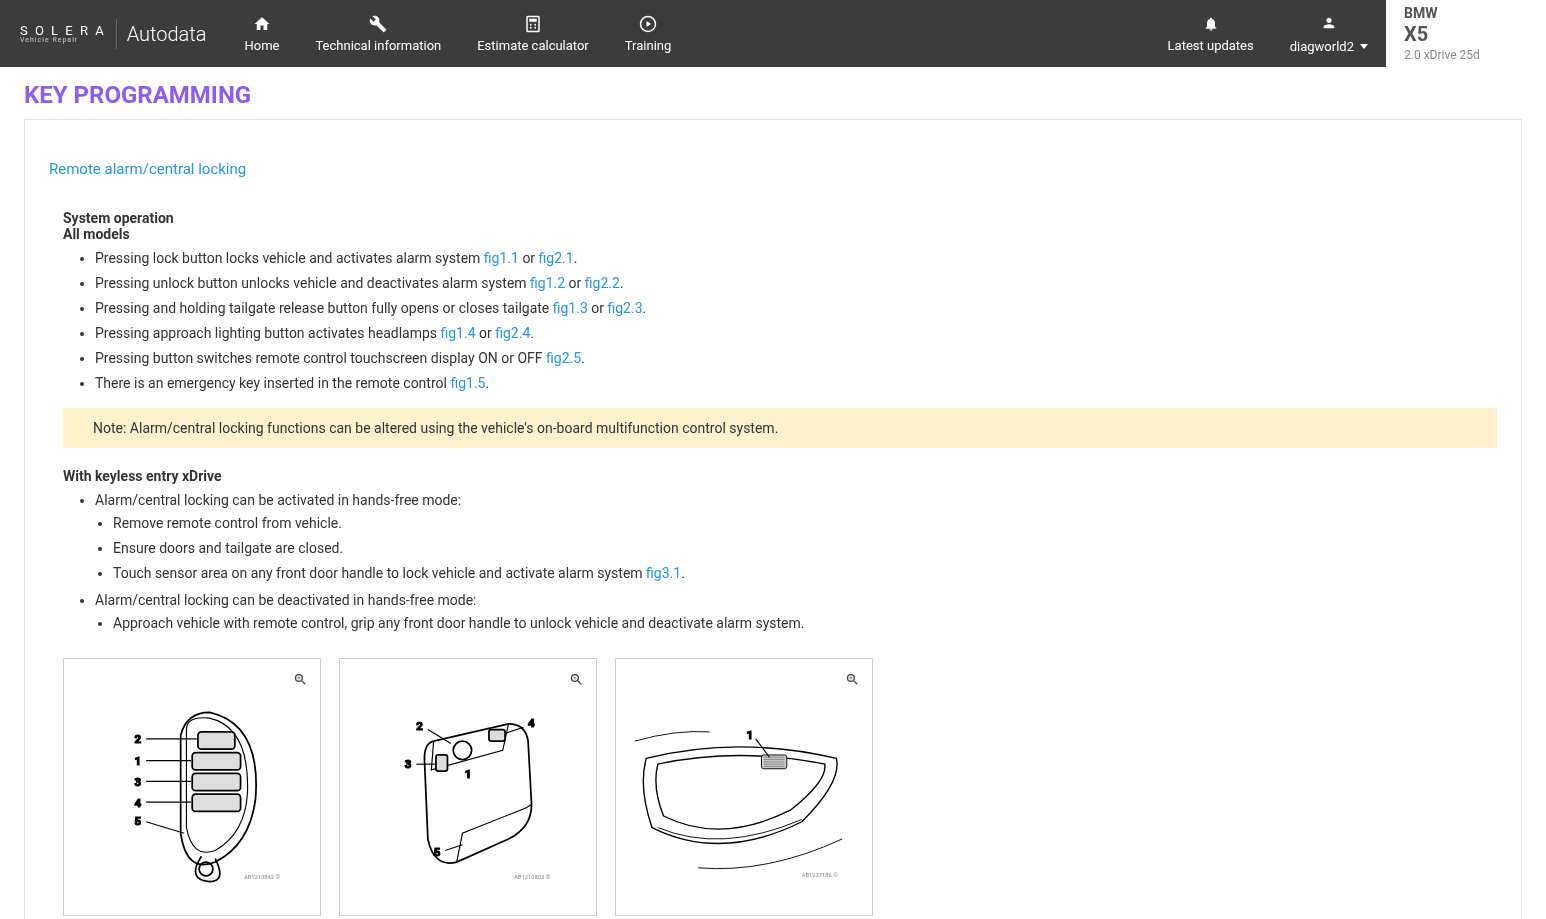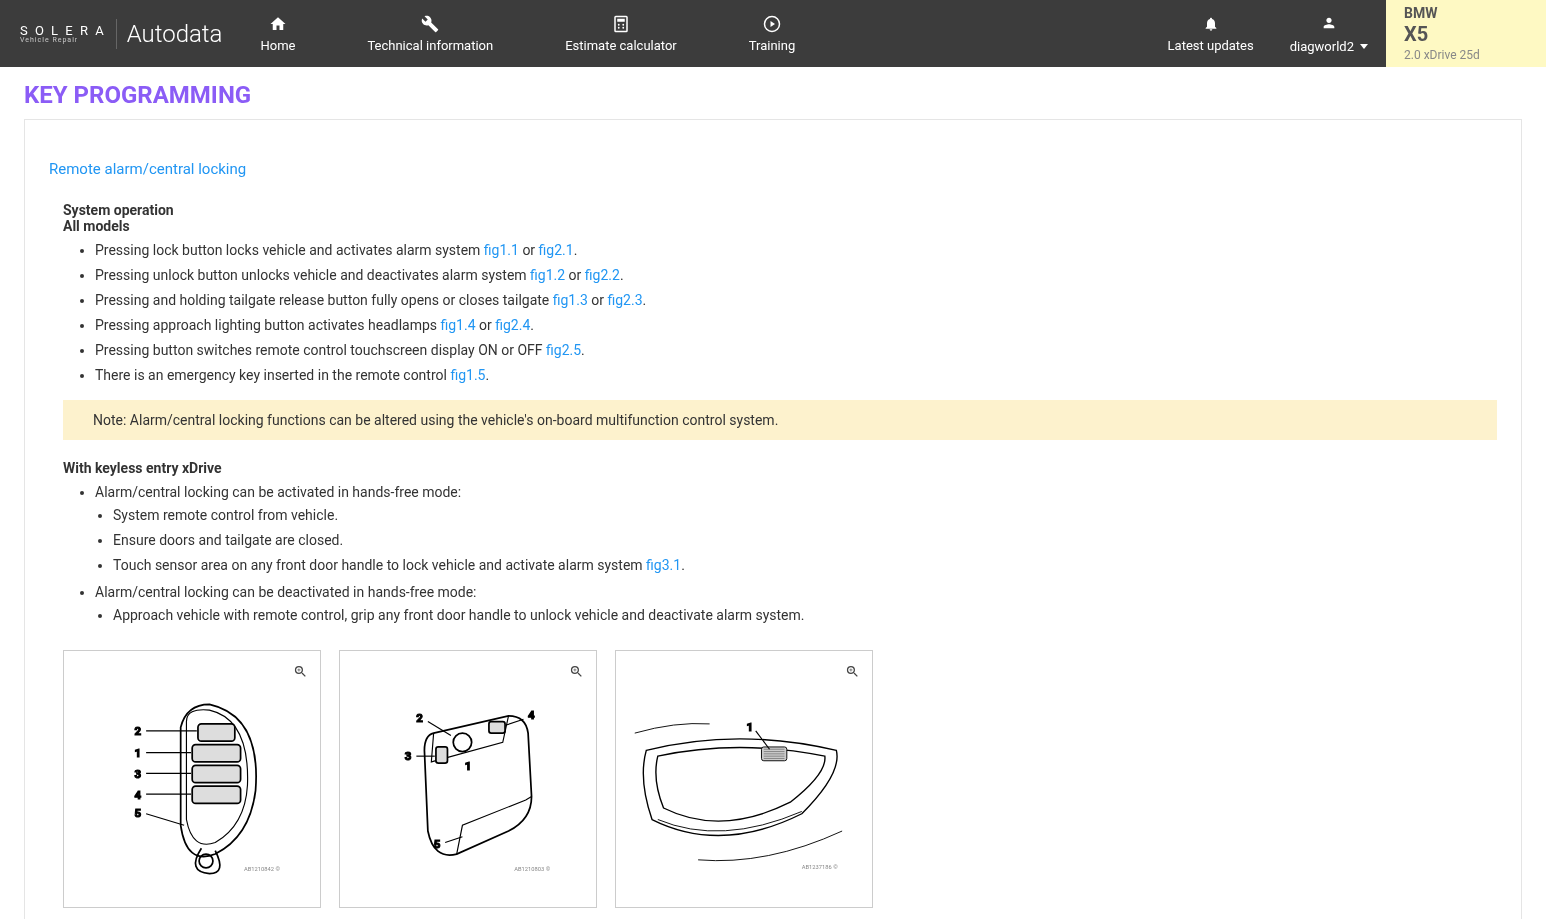--- a/index.html
+++ b/index.html
@@ -5,38 +5,38 @@
 * { margin: 0; padding: 0; box-sizing: border-box; }
 body { font-family: -apple-system, BlinkMacSystemFont, "Segoe UI", Roboto, Arial, sans-serif; background: #fff; color: #333; font-size: 14px; }
 
 
 .header { background: #3c3c3c; color: #fff; display: flex; align-items: stretch; height: 67px; }
 .logo-area { display: flex; align-items: center; padding: 0 20px; gap: 10px; }
 .logo-solera { font-size: 13px; letter-spacing: 2px; color: #fff; display: flex; flex-direction: column; align-items: flex-start; }
 .logo-solera .main { font-weight: 400; }
 .logo-solera .sub { font-size: 7px; letter-spacing: 1px; opacity: 0.7; margin-top: -2px; }
 .logo-divider { width: 1px; height: 30px; background: #666; }
-.logo-autodata { font-size: 24px; font-weight: 300; }
-.nav { display: flex; gap: 36px; }
+.logo-autodata { font-size: 20px; font-weight: 300; }
+.nav { display: flex; }
 .nav-item { display: flex; flex-direction: column; align-items: center; justify-content: center; padding: 0 18px; cursor: pointer; gap: 4px; }
 .nav-icon { font-size: 18px; height: 20px; display: flex; align-items: center; }
 .nav-label { font-size: 13px; }
 .header-spacer { flex: 1; }
 .header-right { display: flex; align-items: stretch; }
 .user-dropdown { display: flex; align-items: center; gap: 6px; }
-.vehicle-panel { background: #fef9c3; color: #555; padding: 10px 18px; display: flex; flex-direction: column; justify-content: center; min-width: 160px; }
+.vehicle-panel { background: #ffffff; color: #555; padding: 10px 18px; display: flex; flex-direction: column; justify-content: center; min-width: 160px; }
 .vehicle-make { font-weight: 700; font-size: 14px; line-height: 1.2; }
 .vehicle-model { font-weight: 700; font-size: 20px; line-height: 1.2; }
 .vehicle-variant { font-size: 12px; color: #888; margin-top: 2px; }
 
 
 .page-title { font-size: 24px; font-weight: 700; padding: 14px 24px 10px 24px; color: #8b5cf6; }
 .content-pane { background: #fff; margin: 0 24px; border: 1px solid #e5e5e5; padding: 40px 24px 24px 24px; }
 
-.section-link { color: #2196f3; font-size: 15px; margin-bottom: 24px; cursor: pointer; }
+.section-link { color: #2196f3; font-size: 15px; margin-bottom: 32px; cursor: pointer; }
 
 .subheading { font-weight: 700; margin-bottom: 0; padding-left: 14px; }
 .subheading2 { font-weight: 700; margin-top: 0; padding-left: 14px; }
 
 ul.bullets { list-style: disc; padding-left: 46px; margin-top: 4px; margin-bottom: 12px; }
 ul.bullets li { padding: 2px 0; line-height: 1.5; }
 ul.bullets ul { list-style: disc; padding-left: 18px; margin: 0; }
 
 .fig-link { color: #2196f3; cursor: pointer; }
 
@@ -156,21 +156,21 @@
     </ul>
 
   <div class="note-box">Note: Alarm/central locking functions can be altered using the vehicle's on-board multifunction control system.</div>
 
   <div class="keyless-heading">With keyless entry xDrive</div>
 
   <ul class="bullets">
     <li>
       <span>Alarm/central locking can be activated in hands-free mode:</span>
       <ul id="activate-steps">
-          <li>System remote control from vehicle.</li>
+          <li>Remove remote control from vehicle.</li>
           <li>Ensure doors and tailgate are closed.</li>
           <li>Touch sensor area on any front door handle to lock vehicle and activate alarm system <span class="fig-link">fig3.1</span>.</li>
         </ul>
     </li>
     <li>
       <span>Alarm/central locking can be deactivated in hands-free mode:</span>
       <ul>
         <li>Approach vehicle with remote control, grip any front door handle to unlock vehicle and deactivate alarm system.</li>
       </ul>
     </li>

